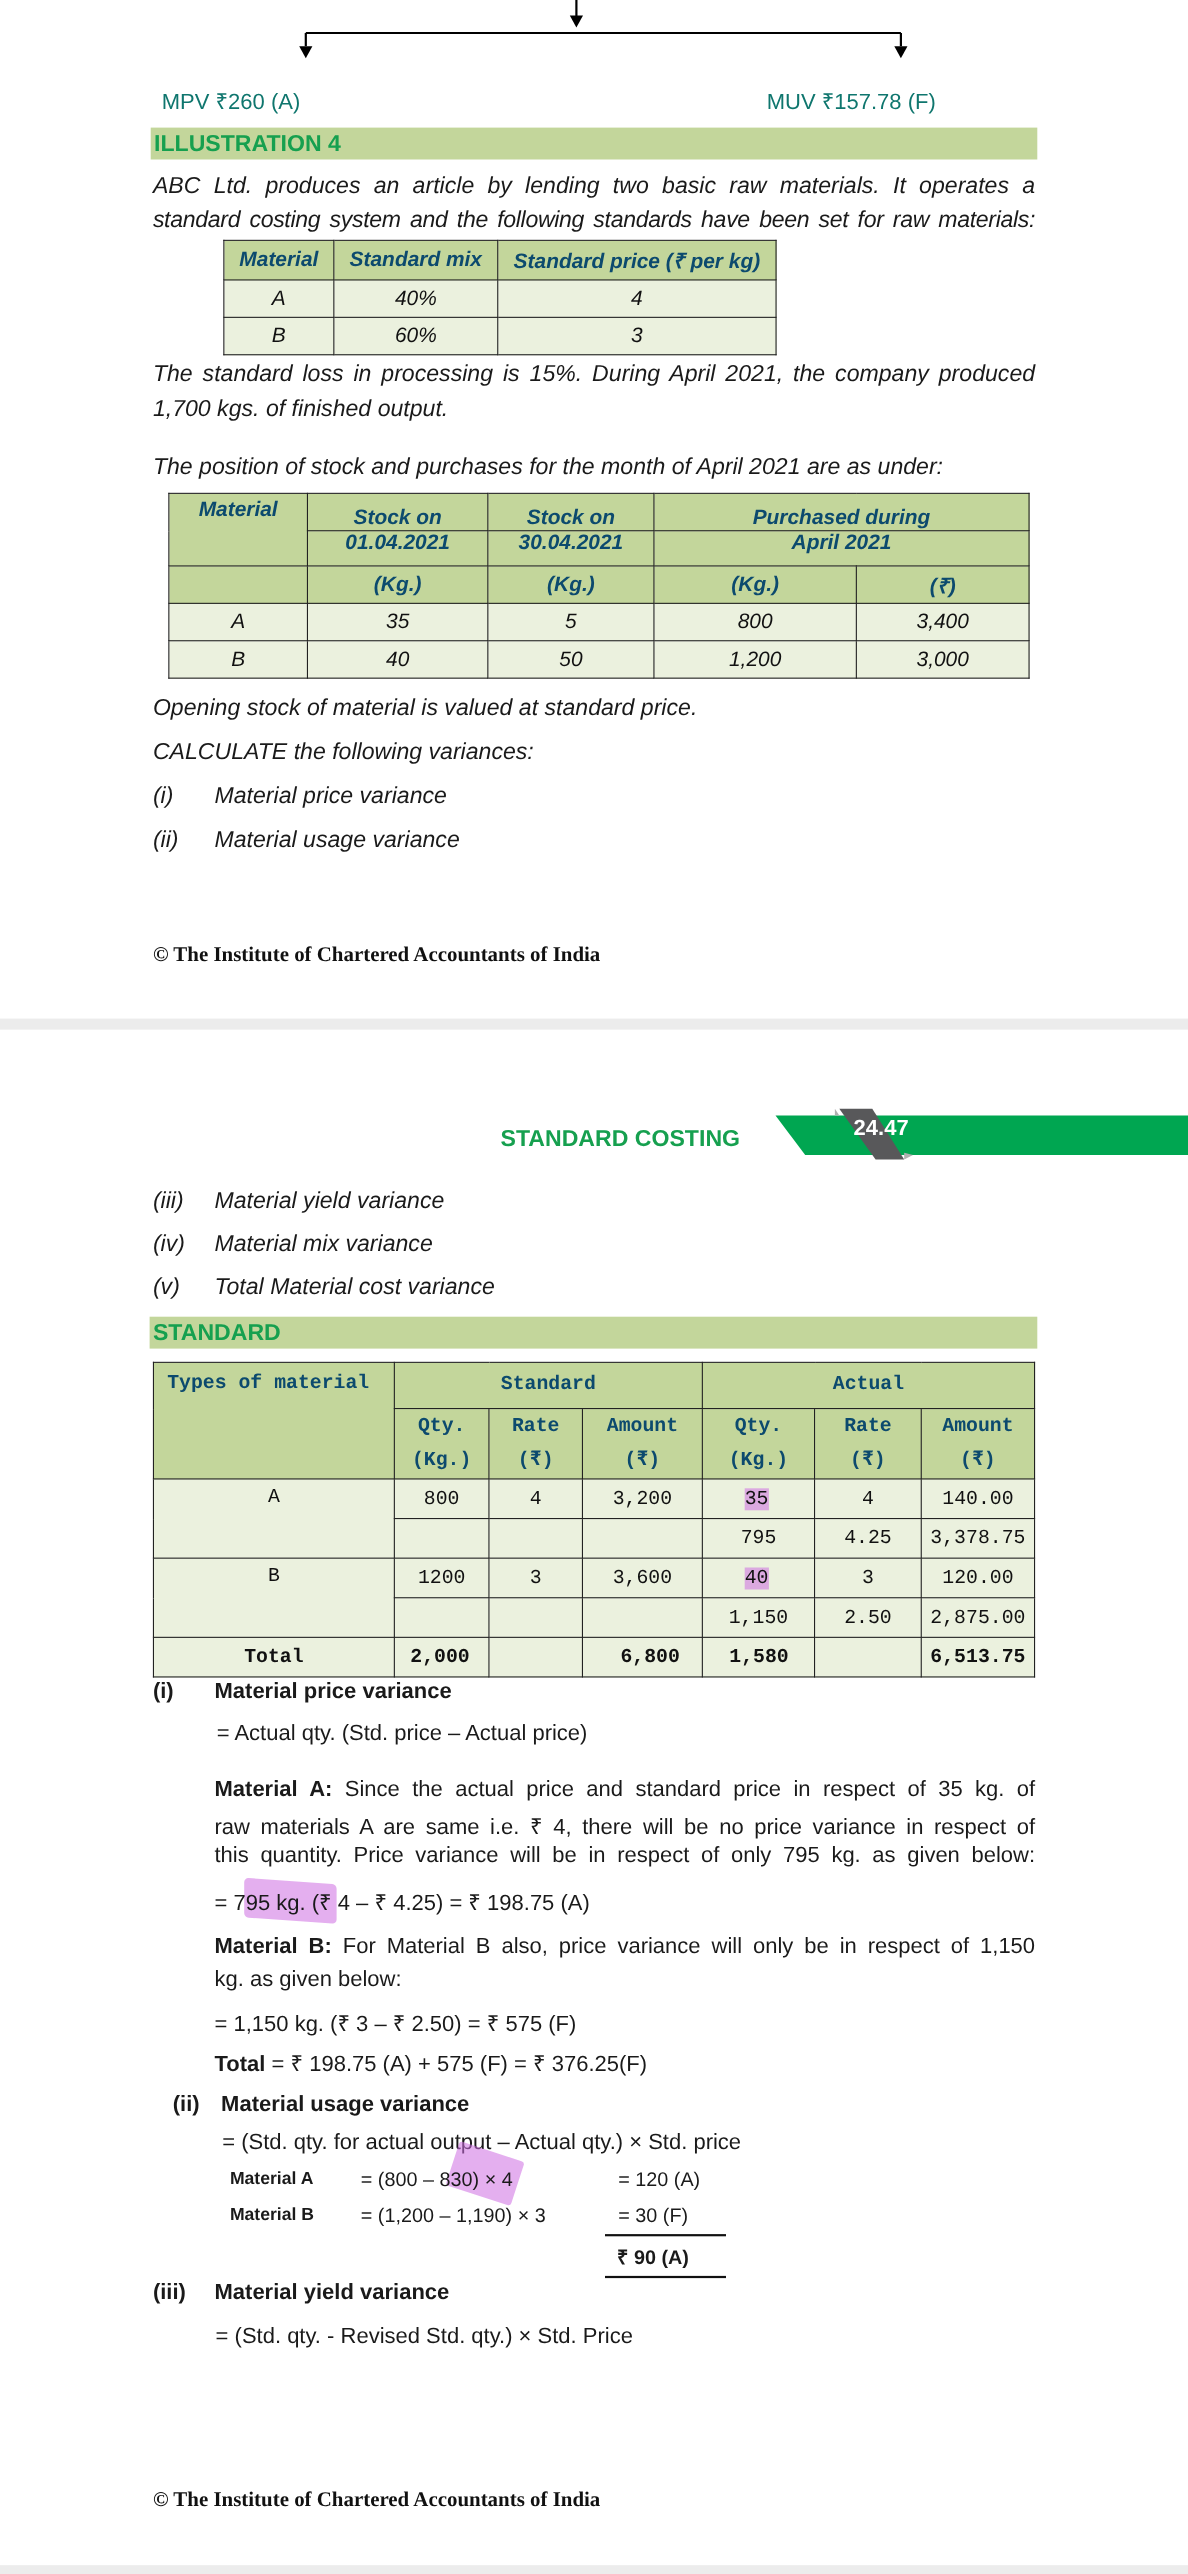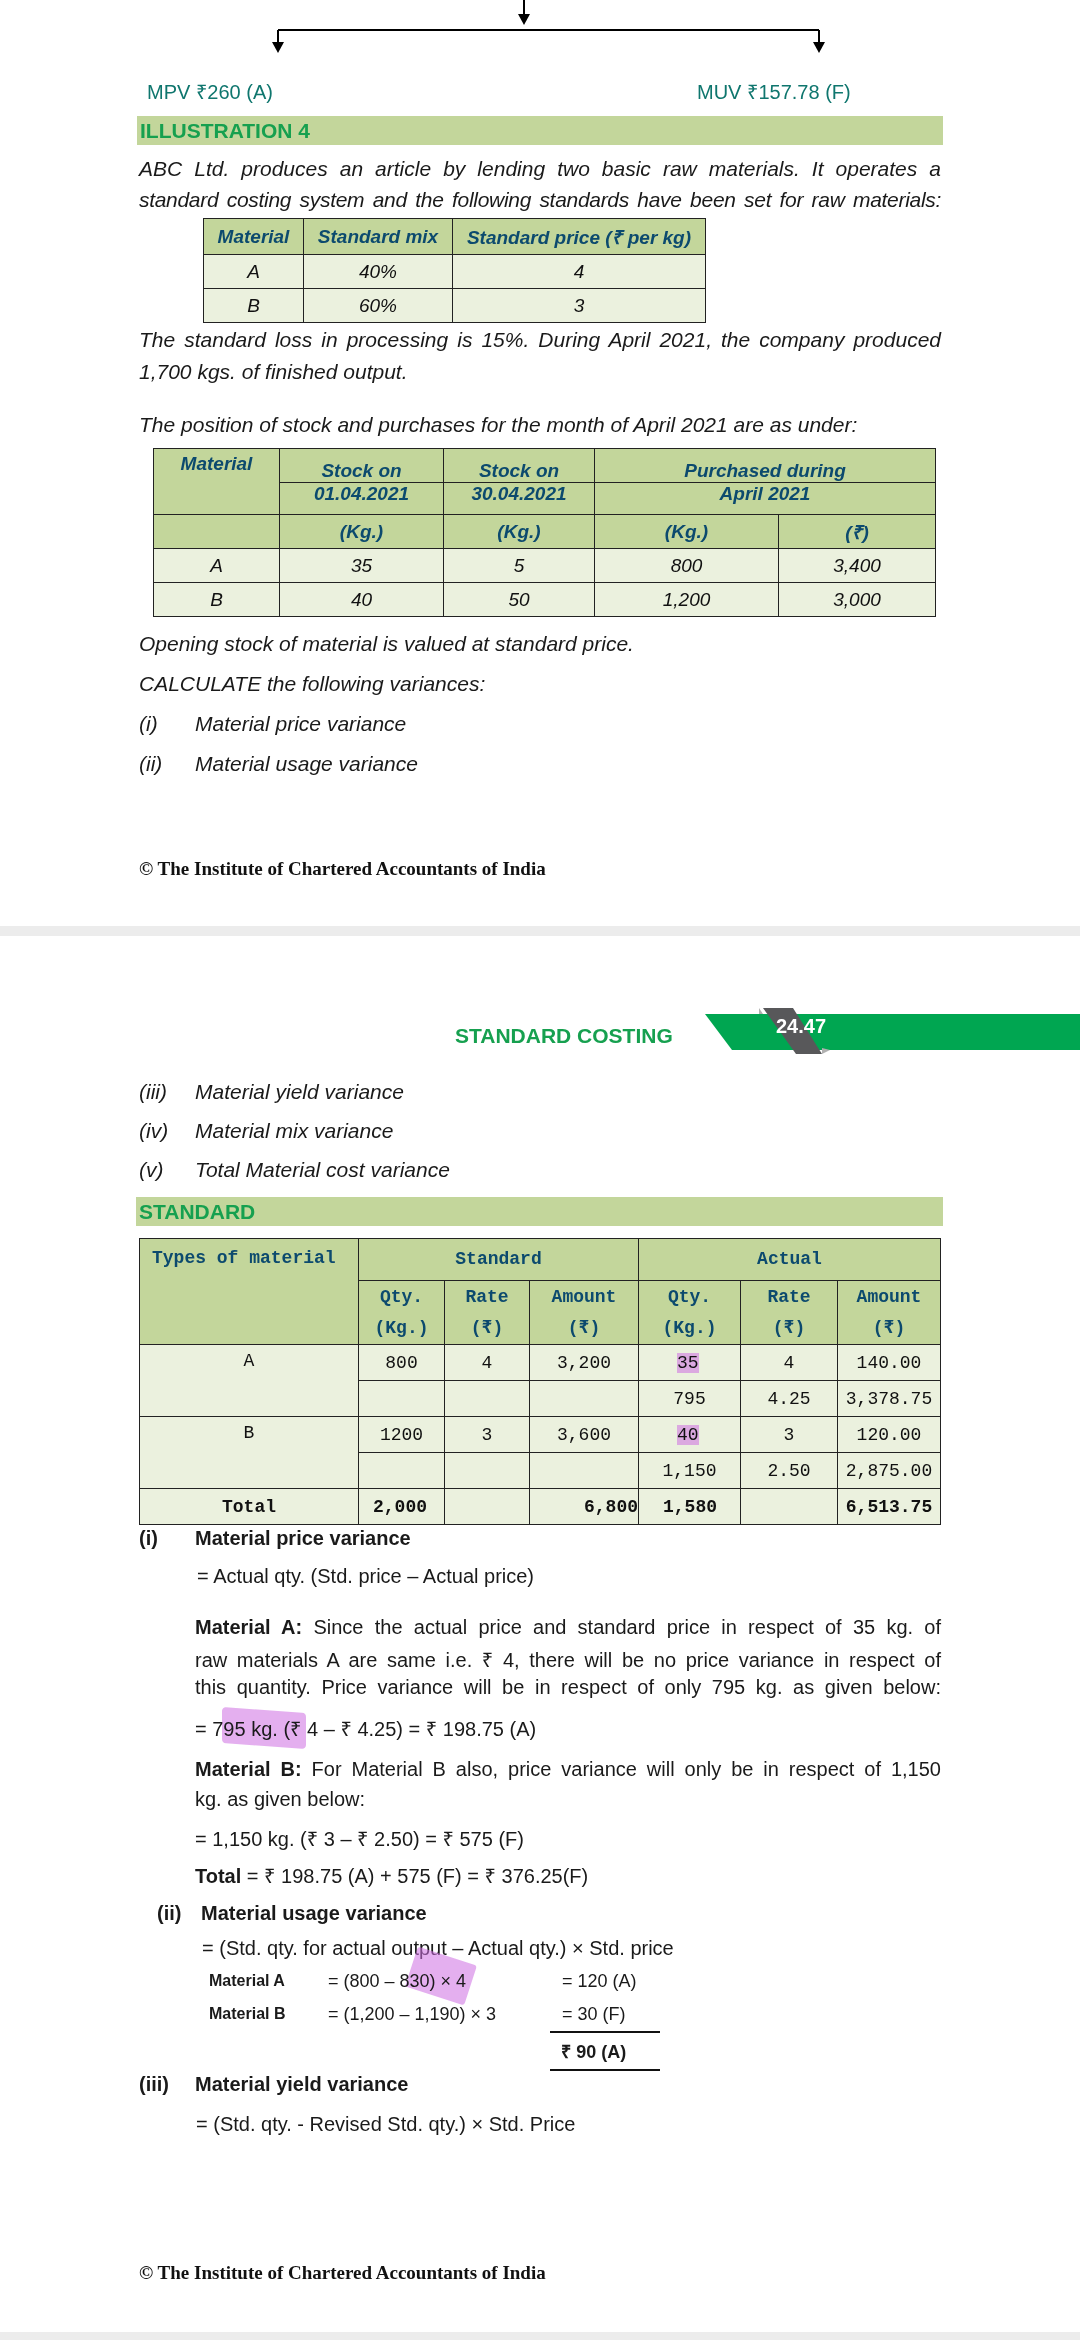--- a/index.html
+++ b/index.html
@@ -178,21 +178,21 @@
     <td></td>
     <td></td>
     <td>1,150</td>
     <td>2.50</td>
     <td>2,875.00</td>
   </tr>
   <tr style="height:36px" class="bold">
     <td>Total</td>
     <td style="text-align:left;padding-left:14px">2,000</td>
     <td></td>
-    <td style="text-align:right;padding-left:14px">6,800</td>
+    <td style="text-align:center;padding-left:14px">6,800</td>
     <td style="text-align:left;padding-left:24px">1,580</td>
     <td></td>
     <td>6,513.75</td>
   </tr>
 </tbody>
   </table>
 
 <div class="abs sol bold" style="left:139px;top:1527px">(i)</div>
 <div class="abs sol bold" style="left:195px;top:1527px">Material price variance</div>
 <div class="abs sol" style="left:197px;top:1565px">= Actual qty. (Std. price – Actual price)</div>

